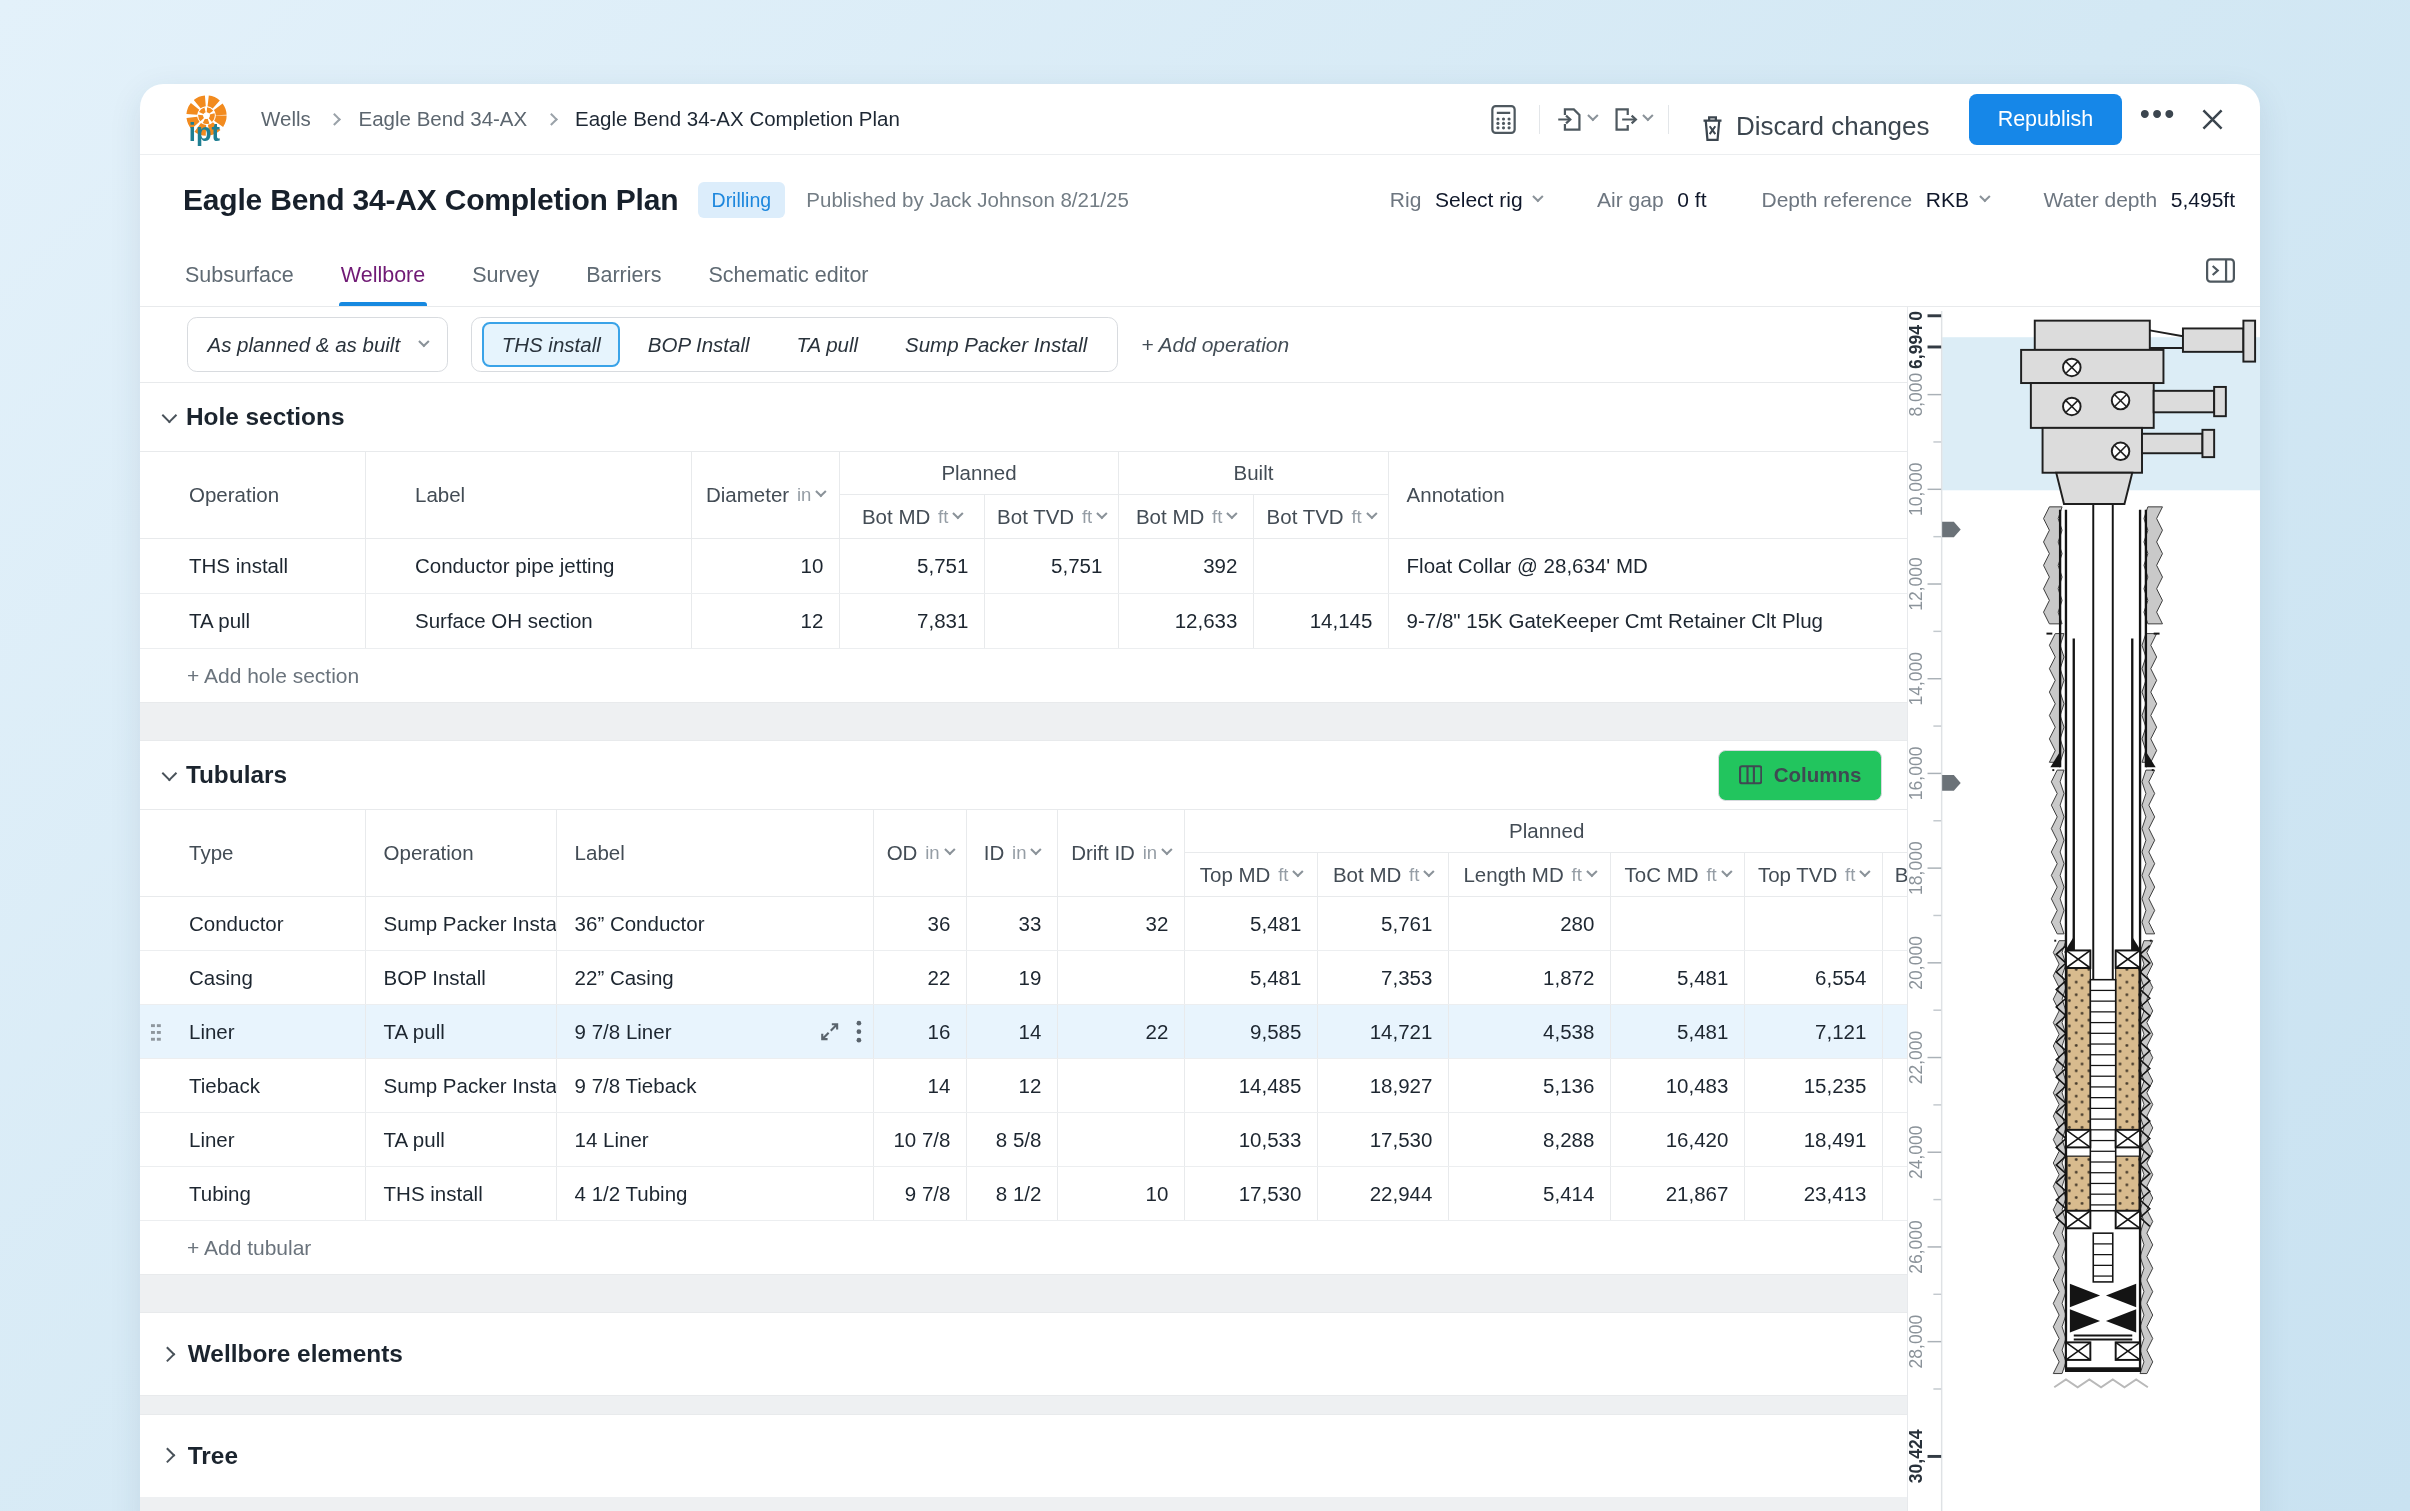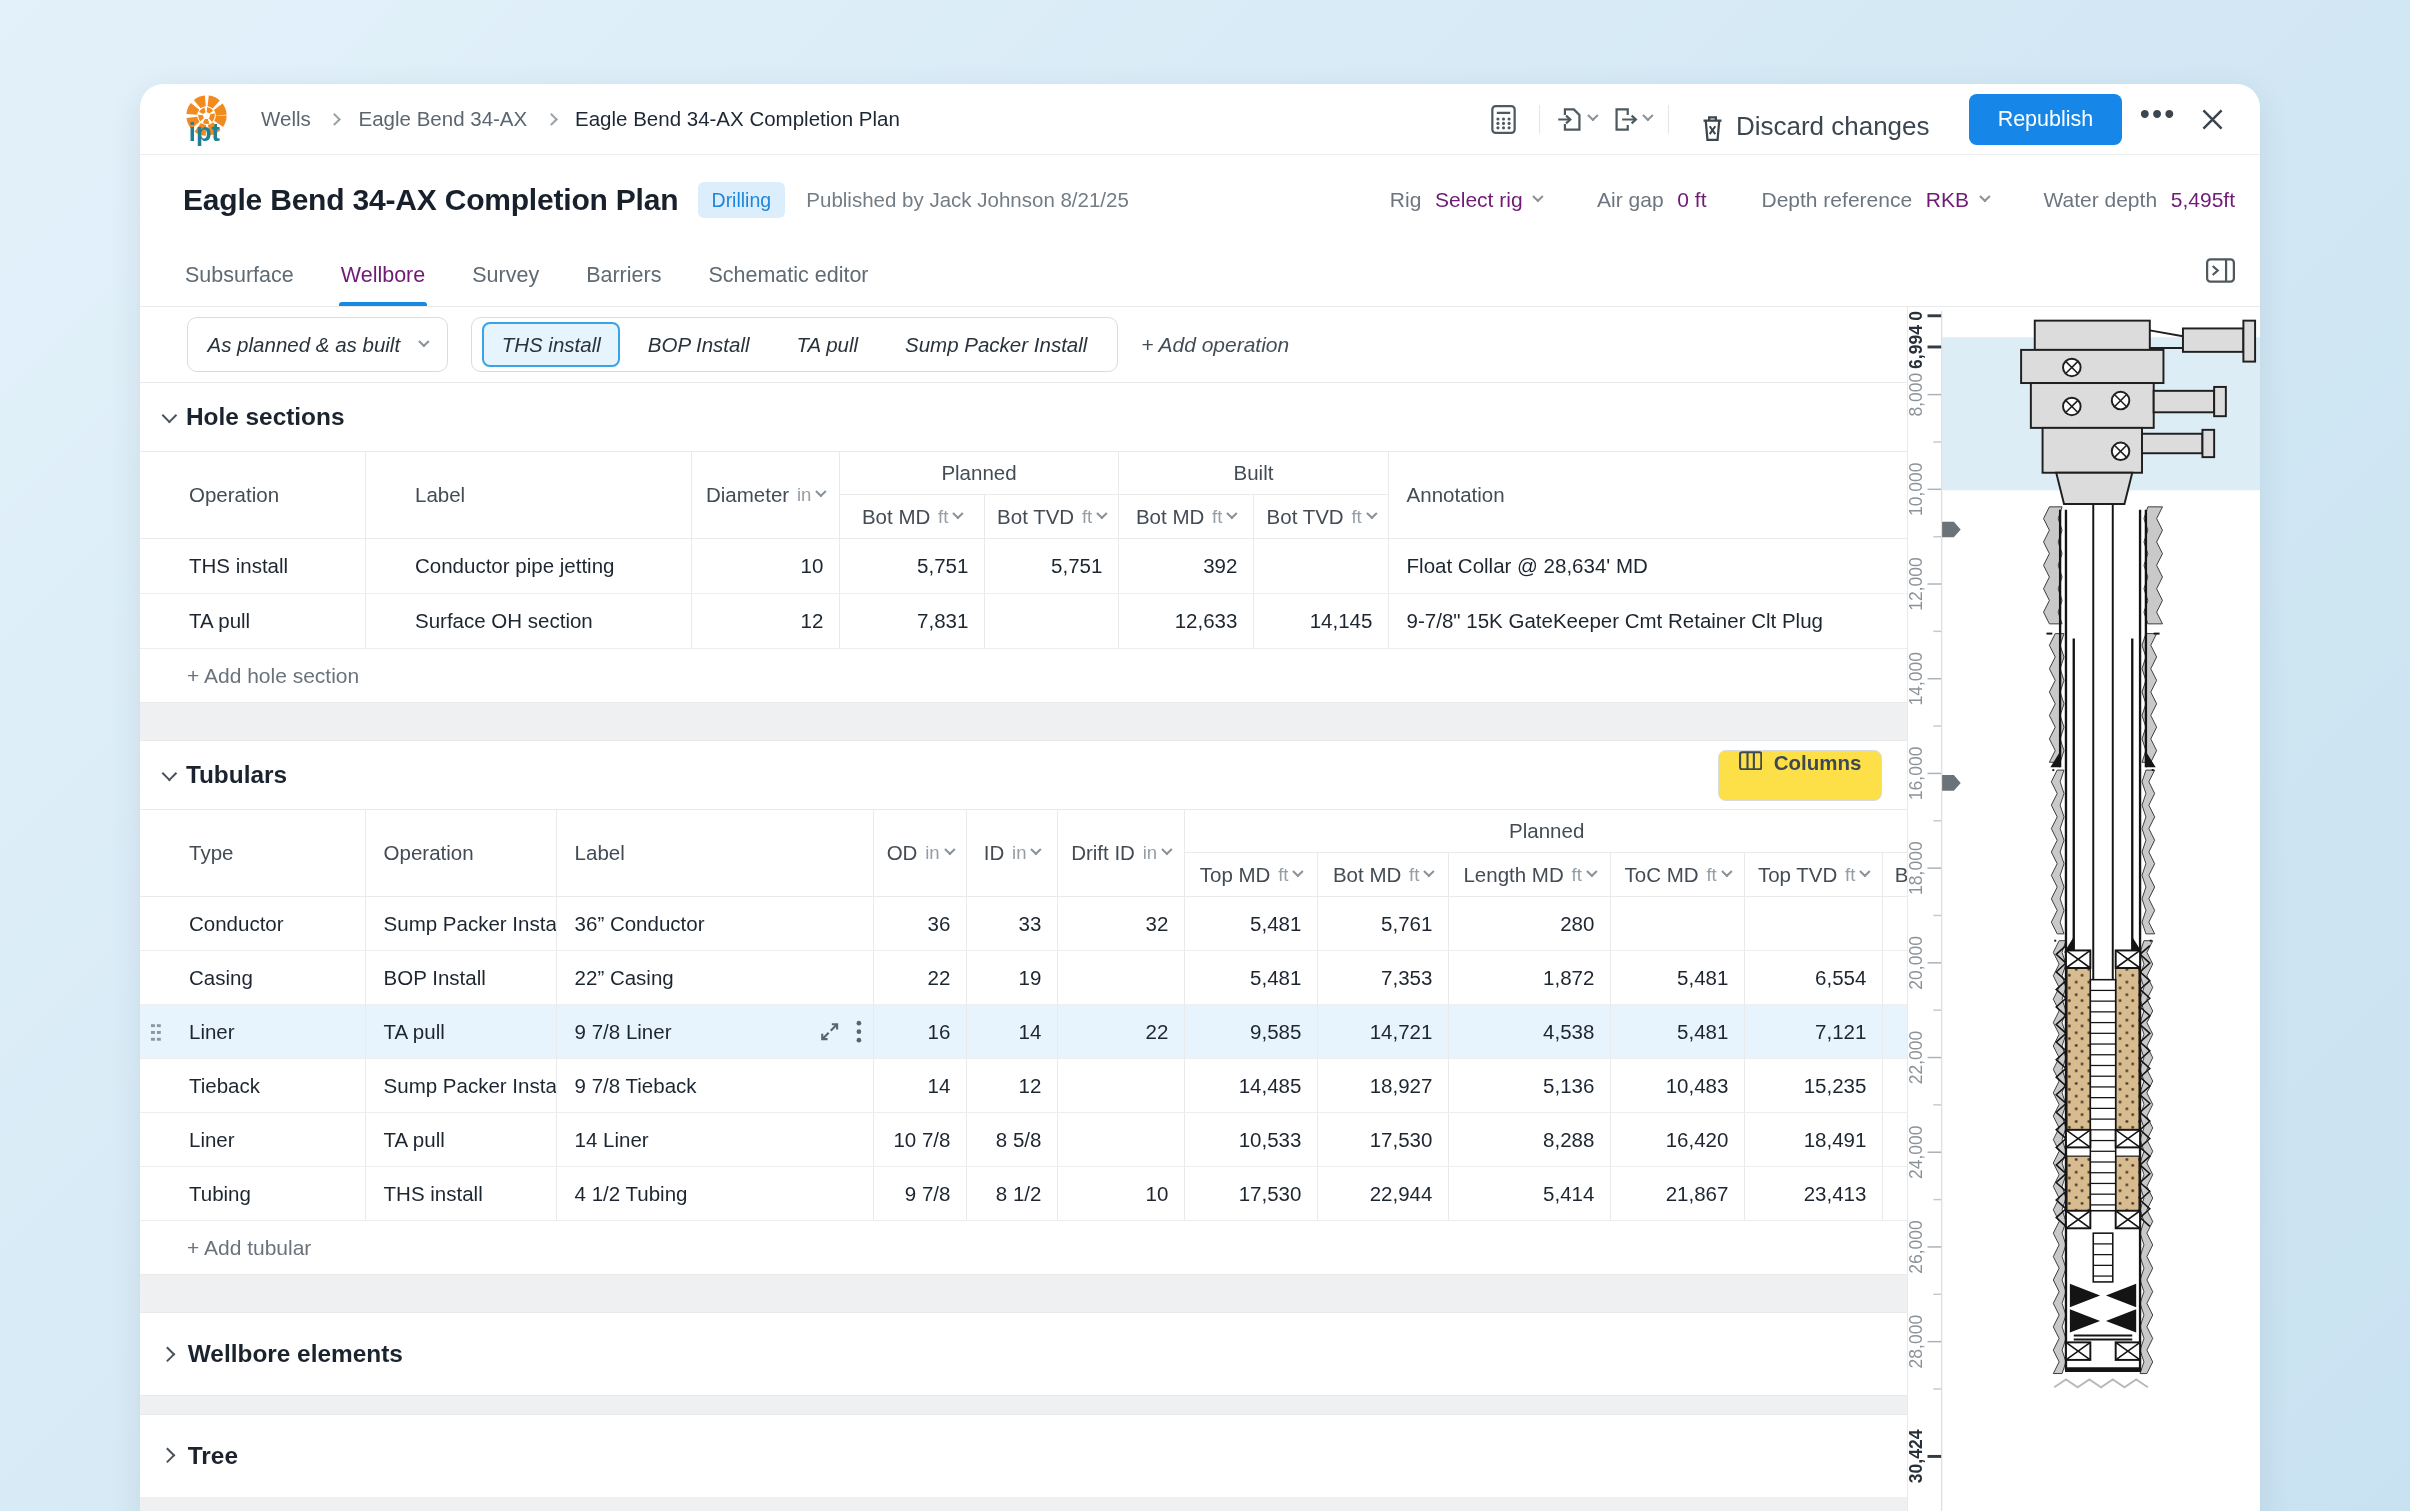--- a/index.html
+++ b/index.html
@@ -34,21 +34,21 @@
 
   
   .titlebar { height:90px; flex:0 0 90px; display:flex; align-items:center; padding:0 25px 0 43px; }
   .page-title { font-size:30px; font-weight:700; color:#17202b; letter-spacing:-0.2px; }
   .badge { background:#dcedfb; color:#1d87dd; font-size:19.5px; border-radius:5.9px;
     padding:6.8px 13.7px; margin-left:19.5px; }
   .published { color:#737d85; font-size:20.5px; margin-left:21.5px; }
   .titlebar .spacer { flex:1; }
   .field { display:flex; align-items:center; gap:13.7px; margin-left:55px; font-size:21px; }
   .field .lab { color:#6d7680; }
-  .field .val { color:#701a75; display:flex; align-items:center; gap:7.8px; }
+  .field .val { color:#0f172a; display:flex; align-items:center; gap:7.8px; }
 
   
   .tabs { height:62px; flex:0 0 62px; display:flex; align-items:flex-end; padding:0 25px 0 43px;
     border-bottom:1px solid #e8eaec; gap:43px; }
   .tab { font-size:21.5px; color:#5f6a73; height:100%; display:flex; align-items:center;
     position:relative; cursor:pointer; padding:0 2px; }
   .tab.selected { color:#701a75; }
   .tab.selected:after { content:""; position:absolute; left:0; right:0; bottom:0; height:3.9px;
     background:#1789e0; border-radius:2.9px 2.9px 0 0; }
 
@@ -74,22 +74,22 @@
   .sec-head .spacer { flex:1; }
   .chev-open { width:10.7px; height:10.7px; border-right:2.3px solid #49525a; border-bottom:2.3px solid #49525a;
     transform:rotate(45deg) translate(0,-2.9px); display:inline-block; cursor:pointer; }
   .chev-closed { width:10.7px; height:10.7px; border-right:2.3px solid #49525a; border-bottom:2.3px solid #49525a;
     transform:rotate(-45deg); display:inline-block; cursor:pointer; }
   .collapsed-row { background:#fff; height:82px; flex:0 0 82px; display:flex; align-items:center;
     gap:15.6px; padding:0 21.5px; font-size:24.4px; font-weight:700; color:#1b242e; }
   .gap { height:39px; flex:0 0 39px; background:#eef0f2; border-top:1px solid #e8eaec; border-bottom:1px solid #e8eaec; }
   .gap.thin { height:19.5px; flex:0 0 19.5px; }
 
-  .btn-outline { border:1px solid #d7dade; background:#fde047; border-radius:7.8px; height:51px;
-    display:flex; align-items:flex-start; gap:11.7px; font-size:20.5px; color:#3f4952; padding:0 19.5px; cursor:pointer; }
+  .btn-outline { border:1px solid #d7dade; background:#22c55e; border-radius:7.8px; height:51px;
+    display:flex; align-items:center; gap:11.7px; font-size:20.5px; color:#3f4952; padding:0 19.5px; cursor:pointer; }
 
   
   .thead { display:grid; grid-template-rows:43px 43px; border-top:1px solid #e8eaec;
     border-bottom:1px solid #e8eaec; font-size:20.5px; color:#434c55; }
   .hs-cols { grid-template-columns:226px 326px 148px 145px 134px 135px 135px 1fr; }
   .tb-cols { grid-template-columns:226px 191px 317px 93px 91px 127px 133px 131px 162px 134px 138px 1fr; }
   .th { display:flex; align-items:center; }
   .th.lft { padding-left:49px; }
   .th.ctr { justify-content:center; }
   .th .unit { color:#959da5; font-size:18.5px; margin-left:7.8px; }

